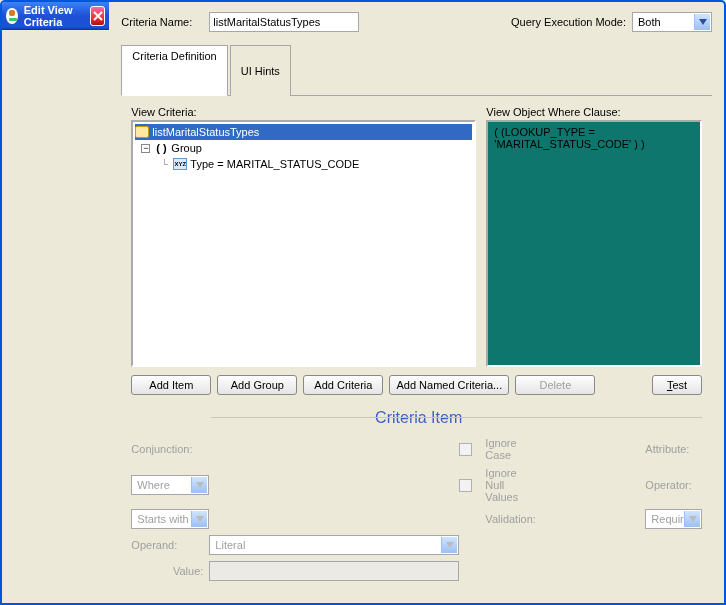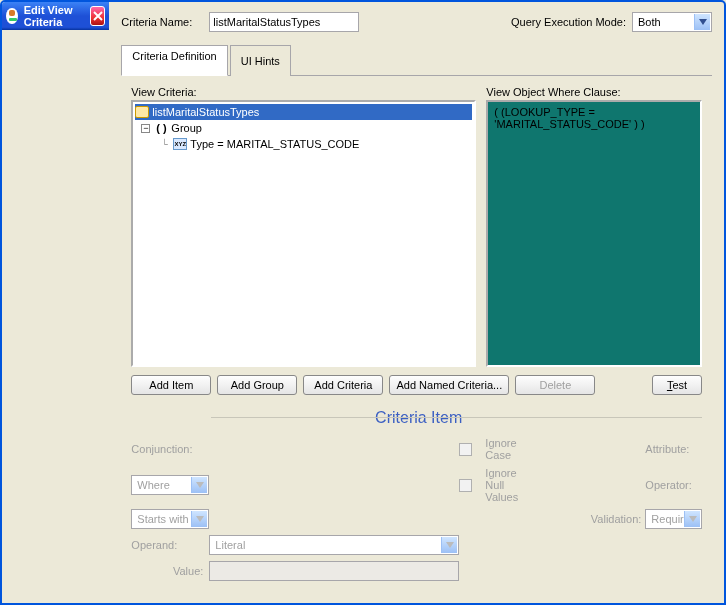--- a/index.html
+++ b/index.html
@@ -13,21 +13,21 @@
   .close-btn { width:20px;height:20px;background:linear-gradient(180deg,#f6a 0%,#e33 60%,#a11 100%);border:1px solid #fff;border-radius:3px;display:flex;align-items:center;justify-content:center;color:#fff;font-weight:bold;font-size:12px;cursor:pointer;}
   .body { flex:1; padding:10px 12px 10px 12px; display:flex; flex-direction:column; }
   .row { display:flex; align-items:center; margin-bottom:8px; gap:6px;}
   .label { color:#000; }
   .disabled,.disabled * { color:#a0a0a0 !important; }
   input[type=text].field { border:1px solid #a7a6aa; background:#fff; height:20px; padding:1px 3px; }
   .select { border:1px solid #a7a6aa; background:#fff; height:20px; display:flex; align-items:center; padding:0 5px; position:relative;}
   .select-arrow { position:absolute;right:1px;top:1px;bottom:1px;width:16px;background:linear-gradient(180deg,#cfe5ff,#9cc0f5);border-left:1px solid #9cc0f5;display:flex;align-items:center;justify-content:center;}
   .select-arrow svg{width:8px;height:6px;}
   .tabs { display:flex; border-bottom:1px solid #a7a6aa; margin-top:4px;}
-  .tab { border:1px solid #a7a6aa; border-bottom:none; padding:9px 10px; background:#ece9d8; position:relative; top:1px; margin-right:2px; cursor:pointer;}
+  .tab { border:1px solid #a7a6aa; border-bottom:none; padding:19px 10px; background:#ece9d8; position:relative; top:1px; margin-right:2px; cursor:pointer;}
   .tab.active { background:#fff; border-bottom:1px solid #fff; padding-top:4px;}
   .tabpage { border:1px solid #a7a6aa; border-top:none; background:#ece9d8; padding:10px 10px 12px 10px; flex:1; display:flex;flex-direction:column;}
   .midcols { display:flex; gap:10px; flex:1;}
   .col { display:flex;flex-direction:column; }
   .box { border:2px inset #fff; background:#fff; flex:1; min-height:210px; overflow:auto;}
   .box.ro { background:#0f766e; }
   .tree { padding:2px; font-size:11px;}
   .tree-row { display:flex;align-items:center;height:16px;}
   .tree-row.selected { background:#316ac5; color:#fff;}
   .tree-tg{width:9px;height:9px;border:1px solid #888;background:#fff;color:#000;font-size:9px;line-height:7px;text-align:center;margin-right:4px;cursor:pointer;flex:0 0 auto;}
@@ -163,21 +163,21 @@
         <div>Operator:</div>
         <div class="select">
           <span>Starts with</span>
           <span class="select-arrow">
               <svg viewBox="0 0 8 6">
                 <path d="M0 0 L8 0 L4 6 Z" fill="#bbb"></path>
               </svg>
             </span>
         </div>
         <div></div>
-        <div style="text-align:right;padding-right:4px;grid-column:4/6"><span>Validation:</span></div>
+        <div style="padding-right:4px;grid-column:4/6"><span>Validation:</span></div>
         <div class="select">
           <span>Required</span>
           <span class="select-arrow">
               <svg viewBox="0 0 8 6">
                 <path d="M0 0 L8 0 L4 6 Z" fill="#bbb"></path>
               </svg>
             </span>
         </div>
 
         <div>Operand:</div>

